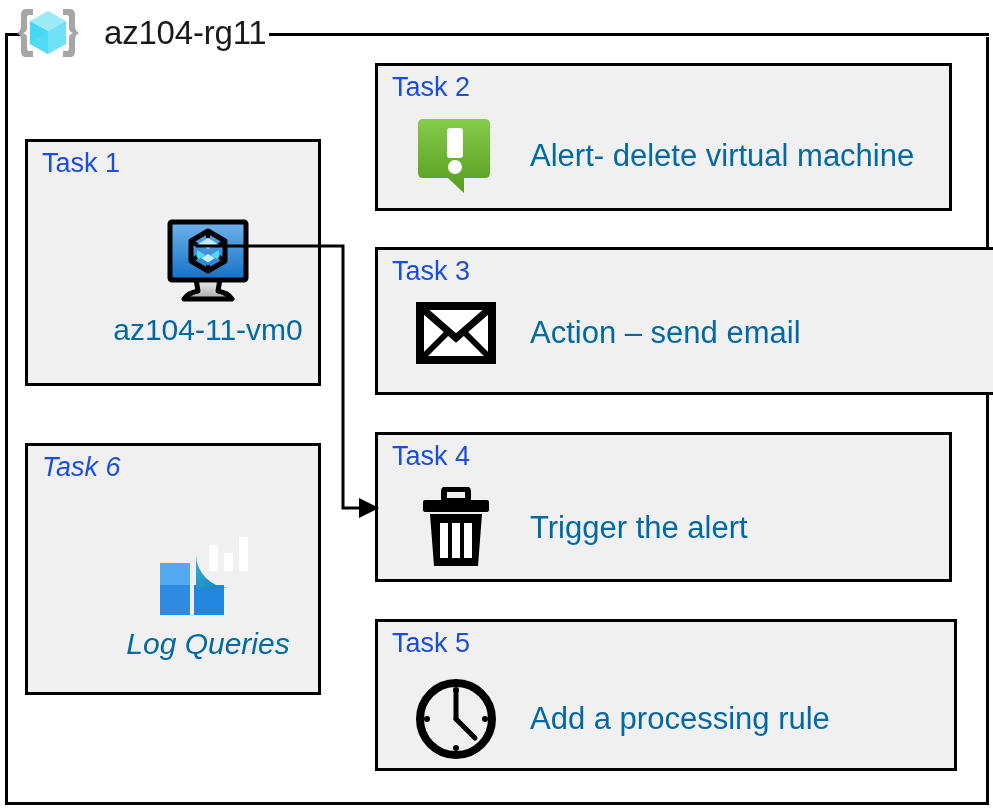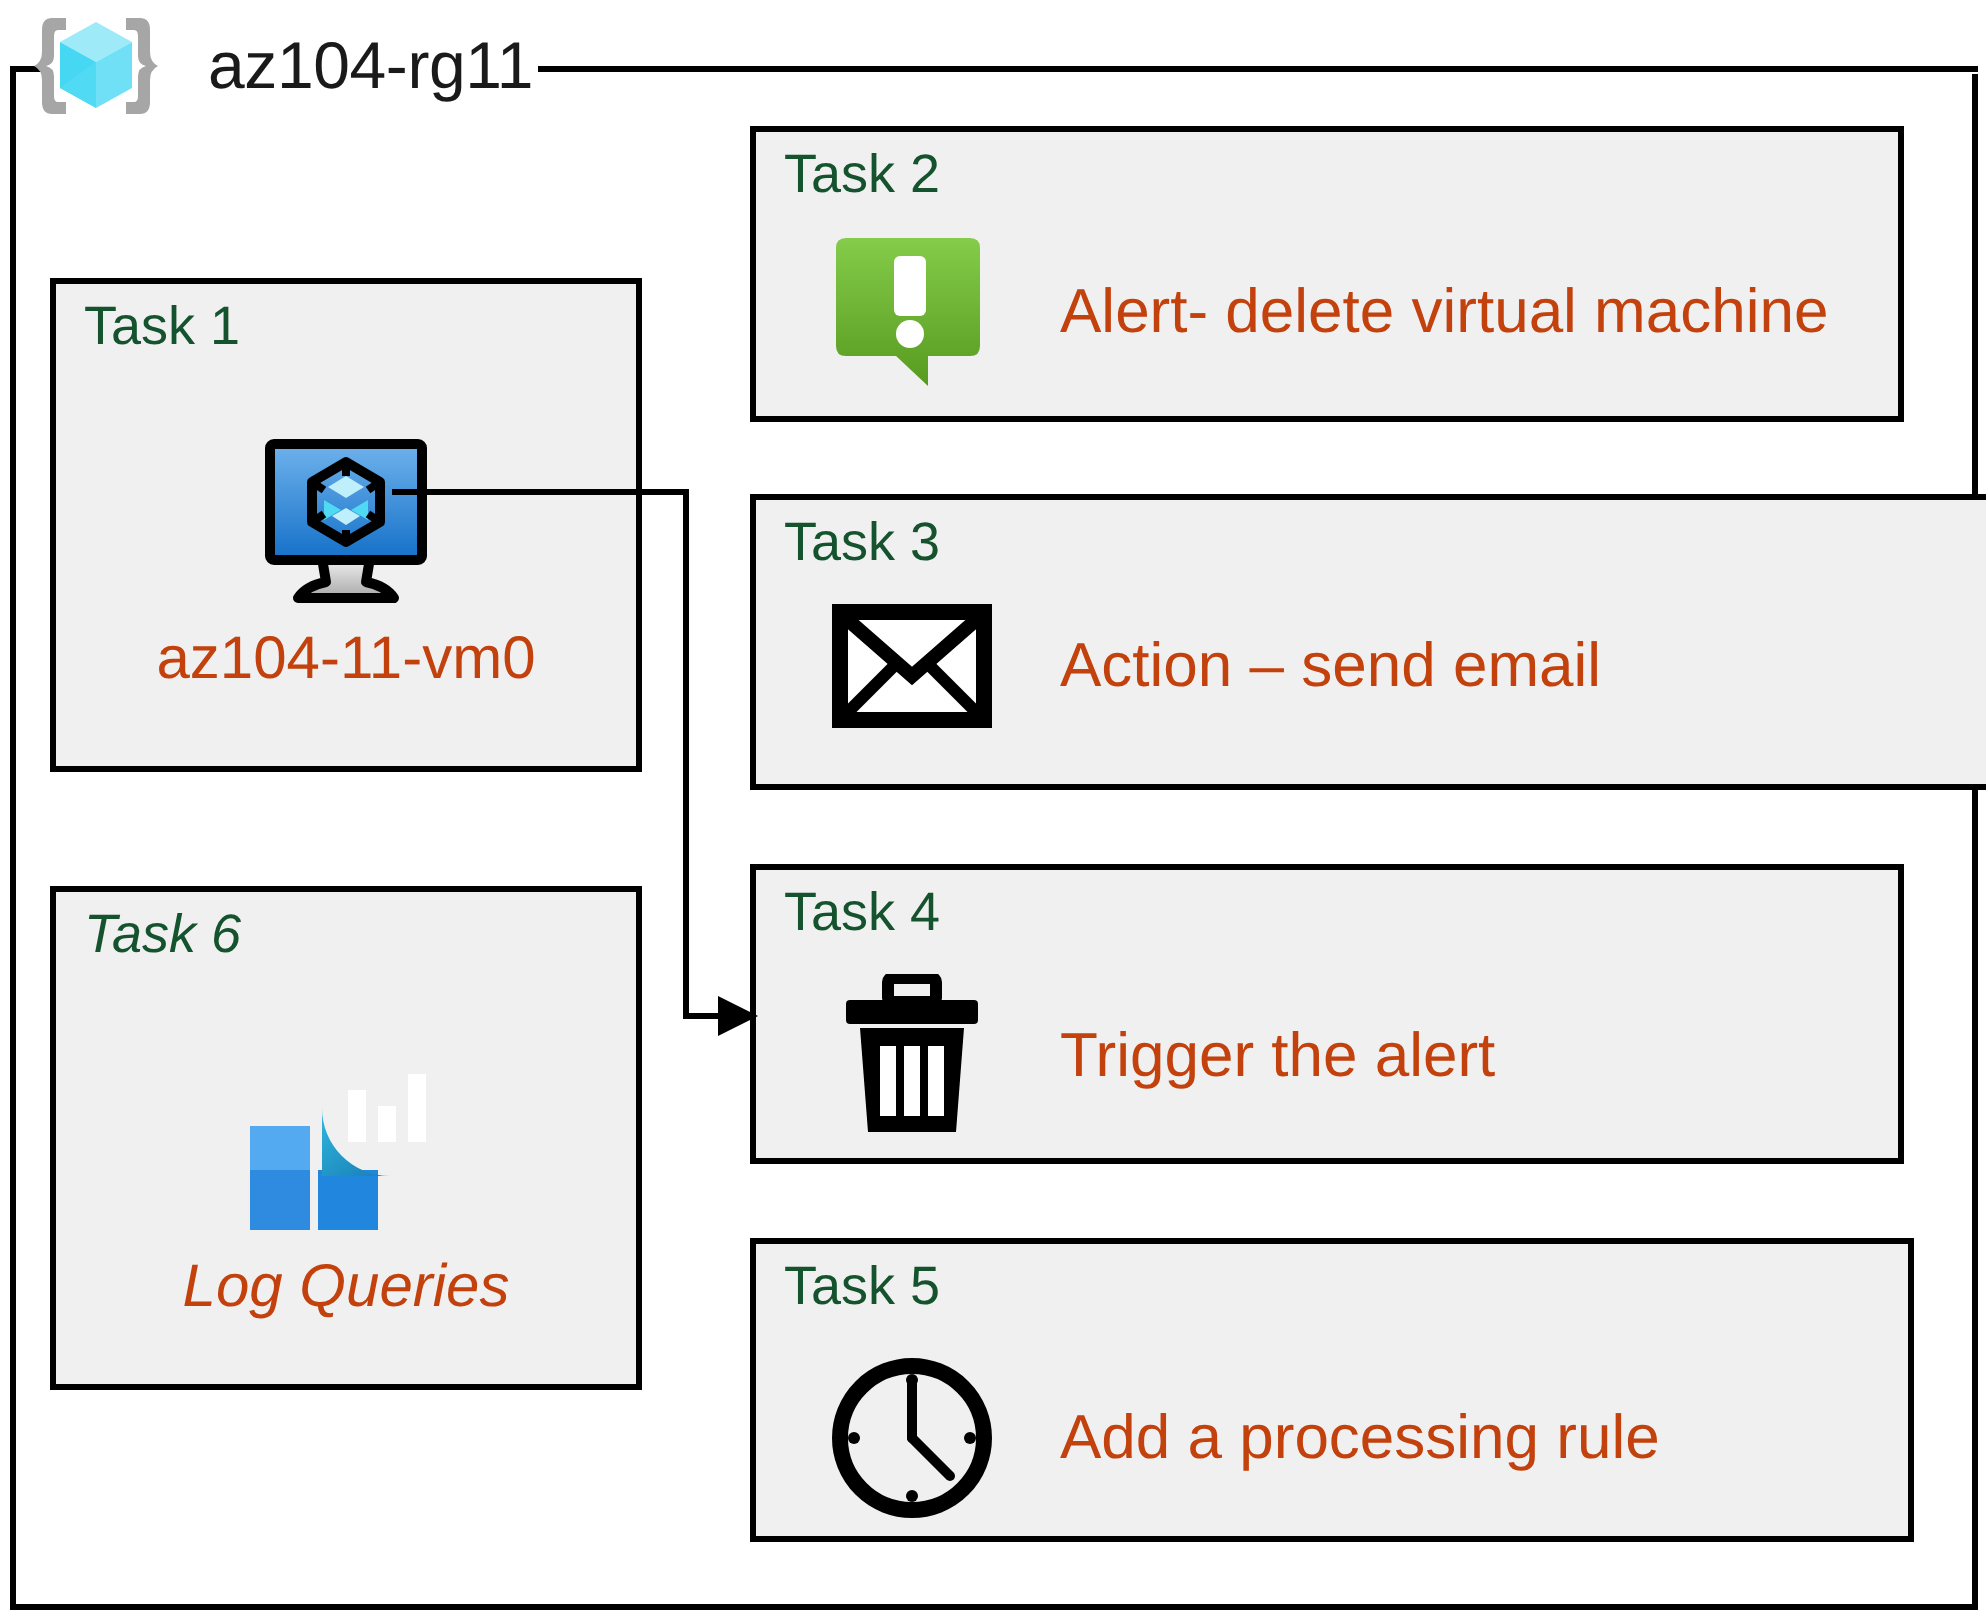--- a/index.html
+++ b/index.html
@@ -75,42 +75,43 @@
   .card {
     position: absolute;
     background: #f0f0f0;
     border: 3px solid #000;
     box-sizing: border-box;
   }
   .card-label {
     position: absolute;
     left: 14px; top: 6px;
     font-size: 27px;
-    color: #14532d;
+    color: #1d4ed8;
     font-family: "Liberation Sans", sans-serif;
     white-space: nowrap;
   }
   .card-text {
     font-size: 31px;
-    color: #c2410c;
+    color: #0369a1;
     font-family: "Liberation Sans", sans-serif;
     white-space: nowrap;
   }
 
   
   .card-v .card-body {
     position: absolute;
     left: 0; top: 38px;
     width: 100%;
     height: calc(100% - 38px);
     display: flex;
     flex-direction: column;
     align-items: center;
     justify-content: center;
     gap: 8px;
+    padding-left: 35px;
   }
   .card-v .card-text {
     font-size: 30px;
   }
 
   
   .card-h .card-body {
     position: absolute;
     left: 34px; top: 44px;
     right: 0;

